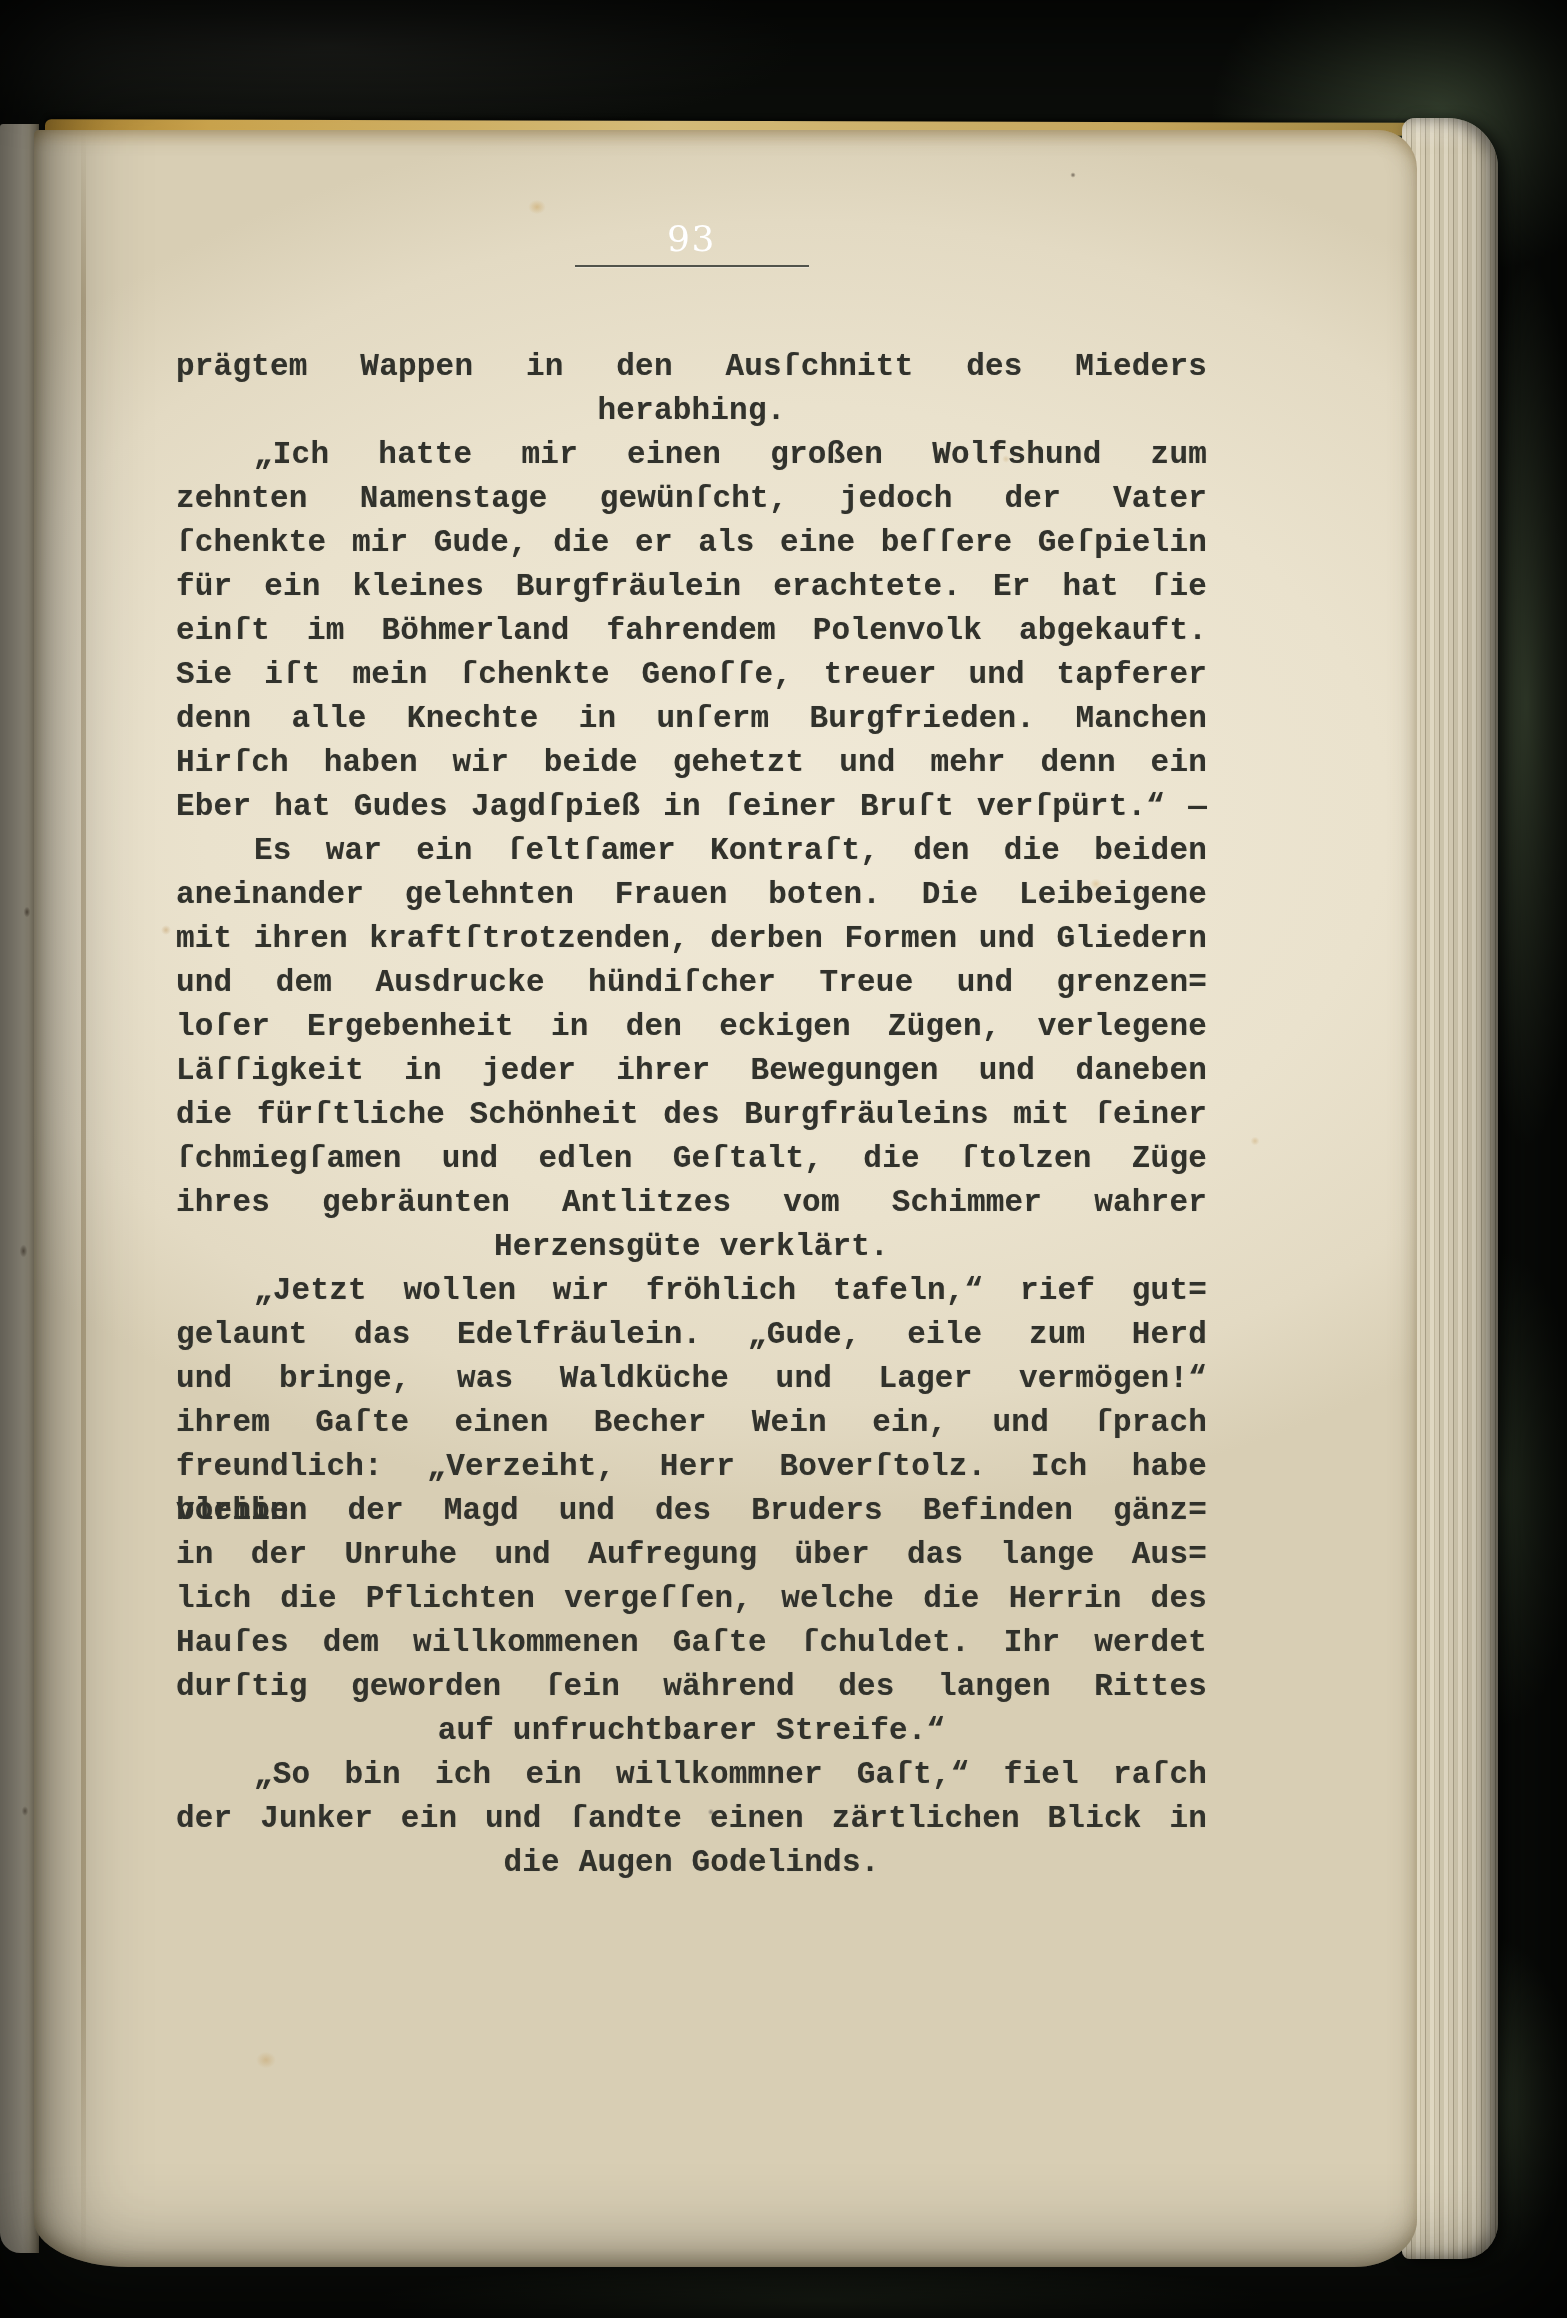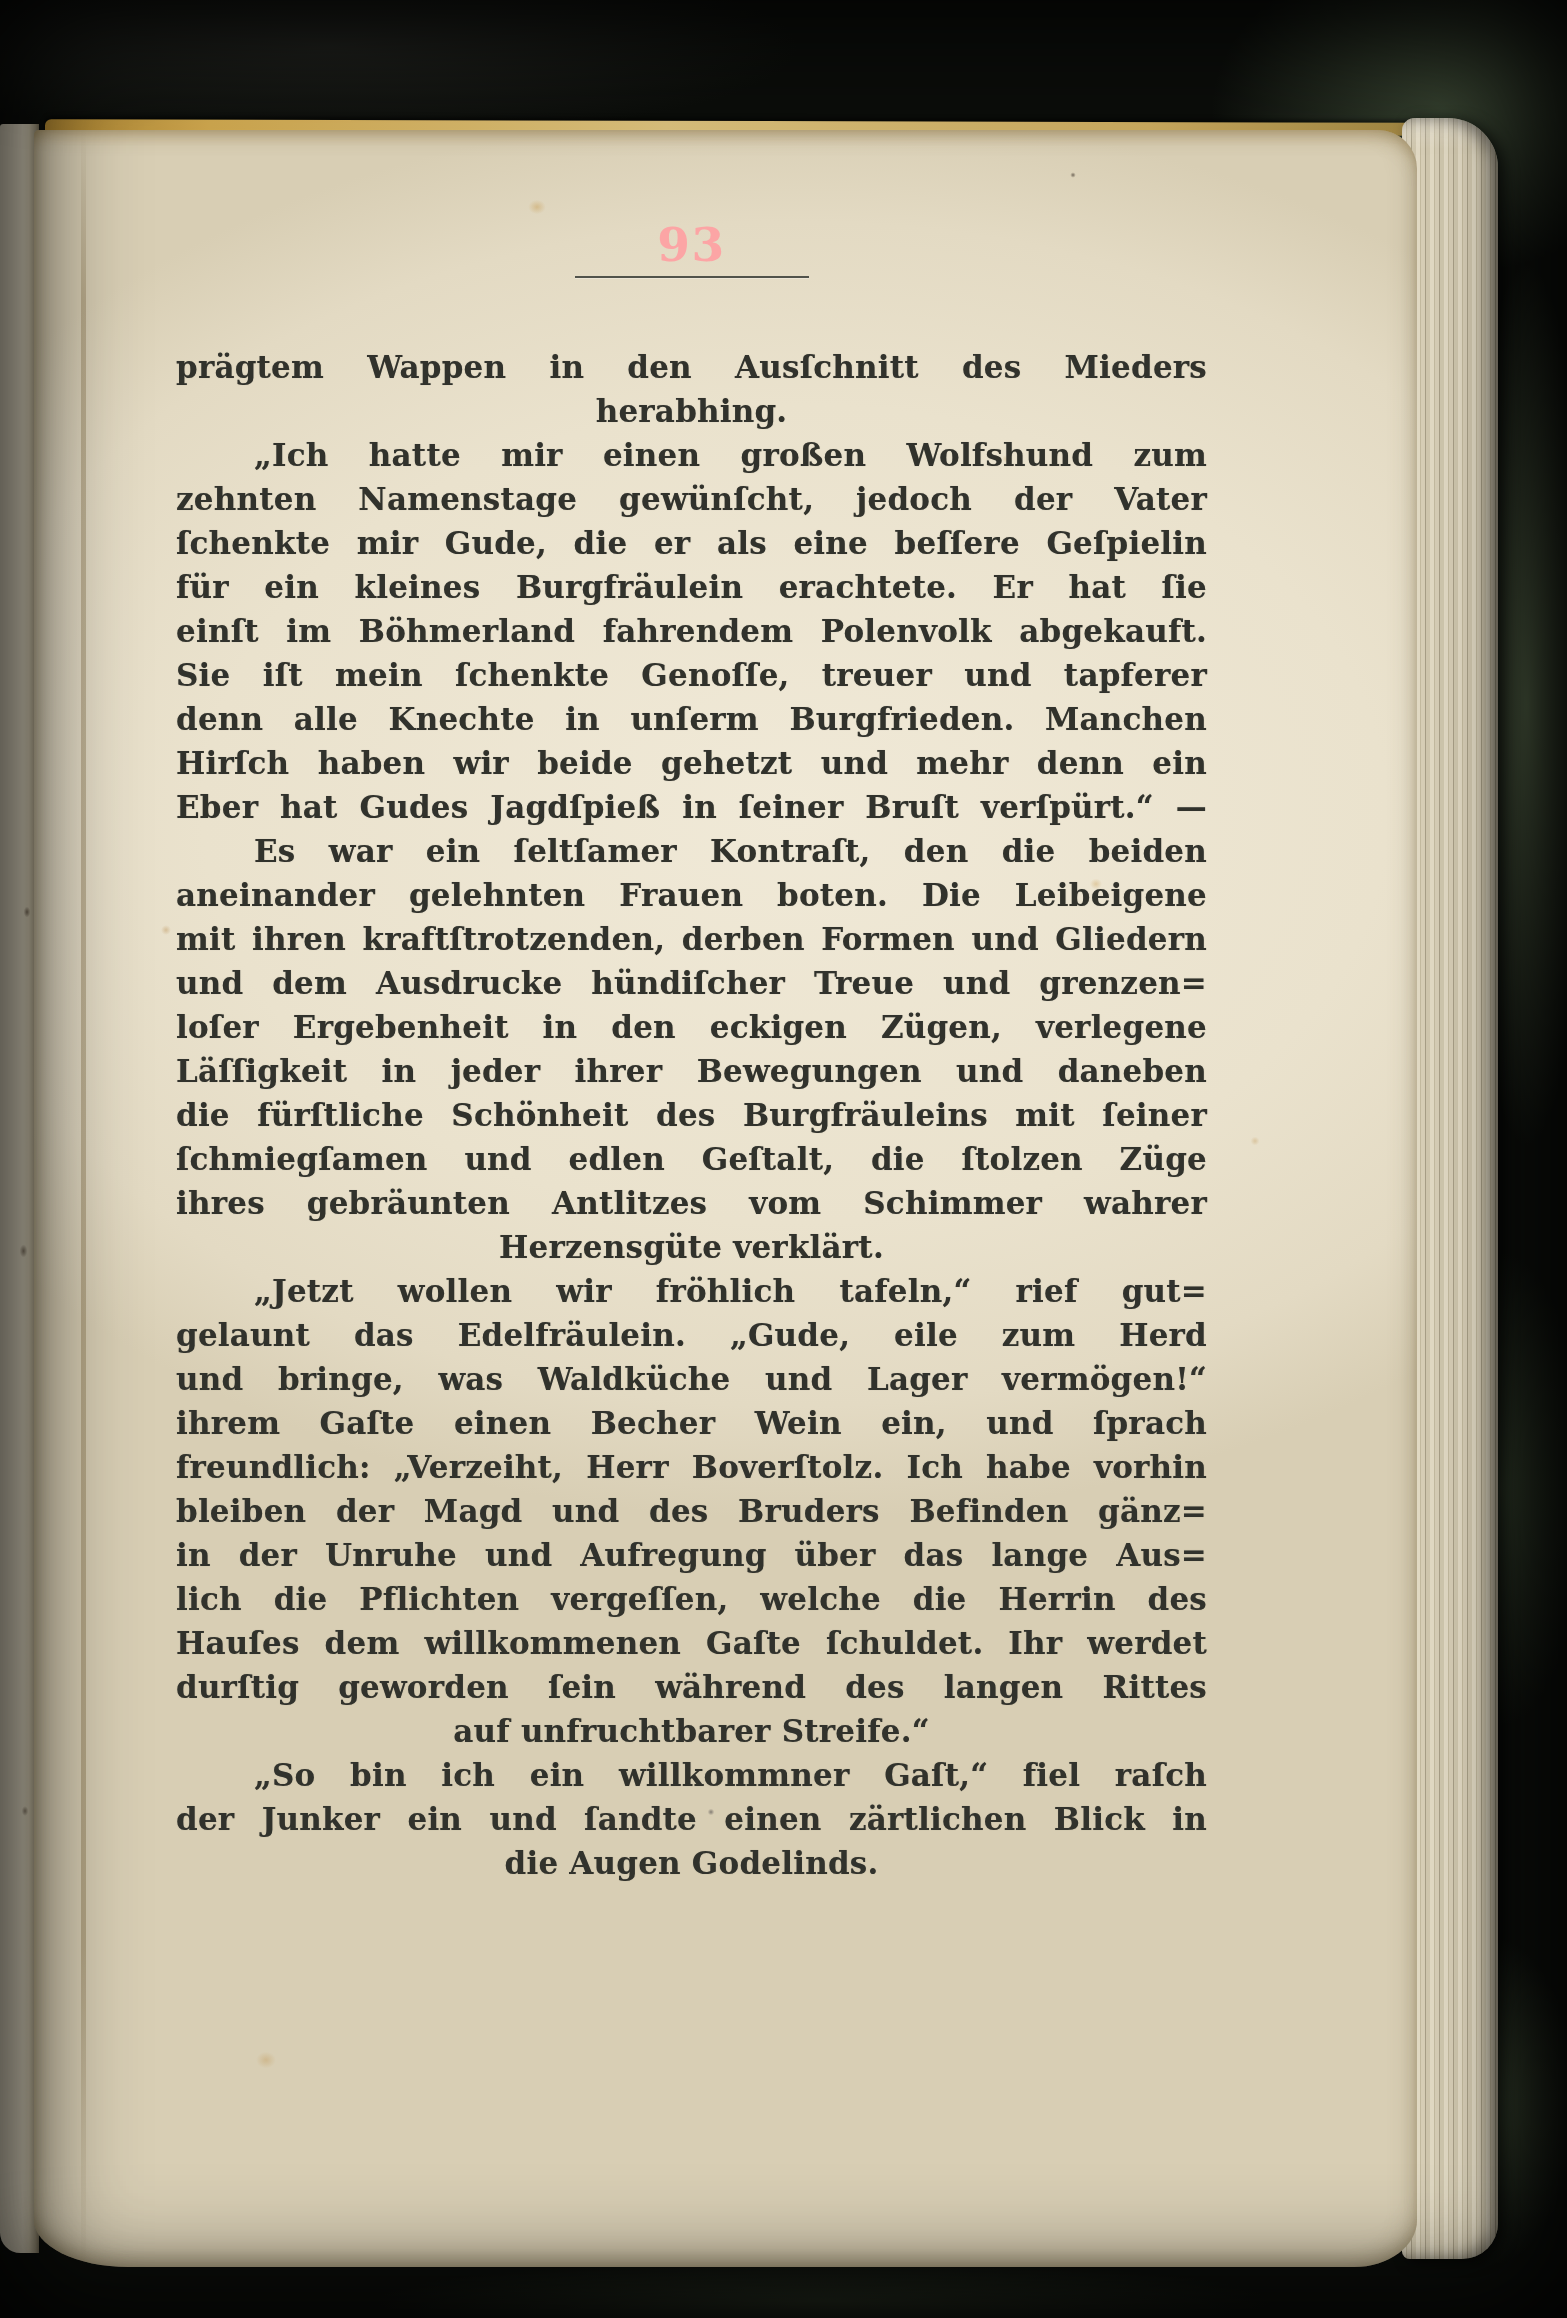--- a/index.html
+++ b/index.html
@@ -74,30 +74,30 @@
       radial-gradient(7px 7px at 132px 800px, rgba(175,125,55,.35), transparent 70%),
       radial-gradient(6.3px 6.3px at 1221px 1011px, rgba(185,135,60,.3), transparent 70%),
       radial-gradient(4.7px 4.7px at 677px 1682px, rgba(60,55,60,.55), transparent 70%),
       radial-gradient(14px 11.8px at 232px 1930px, rgba(185,135,58,.3), transparent 70%),
       radial-gradient(7.8px 7px at 408px 2184px, rgba(170,120,50,.35), transparent 70%),
       radial-gradient(5.5px 5.5px at 972px 329px, rgba(190,150,80,.3), transparent 70%);
   }
   
   .pagenum-wrap{position:absolute;left:176px;top:221px;width:1031px;text-align:center;}
   .pagenum{
-    font-size:47px;line-height:1;color:#fca5a5;font-weight:bold;
+    font-size:36px;line-height:1;color:#ffffff;font-weight:normal;
     letter-spacing:1.6px;
   }
   .rule{width:234px;height:2.4px;background:#51534b;margin:7.8px auto 0;box-shadow:0 0.8px 0 rgba(255,255,255,.35);}
   
   .text-block{
     position:absolute;left:176px;top:345px;width:1031px;
     color:#31322c;font-size:31px;font-weight:bold;
   }
-  .paragraph{margin:0;}
+  .paragraph{margin:0;font-family:Liberation Mono, monospace;}
   .line{
     height:44px;line-height:44px;
     text-align:center;
     letter-spacing:0.2px;
     text-shadow:0 0 0.8px rgba(49,50,44,.35);
     white-space:normal;
   }
   .line.just{text-align:justify;text-align-last:justify;}
   .line.indent{text-indent:78px;}
 </style>

